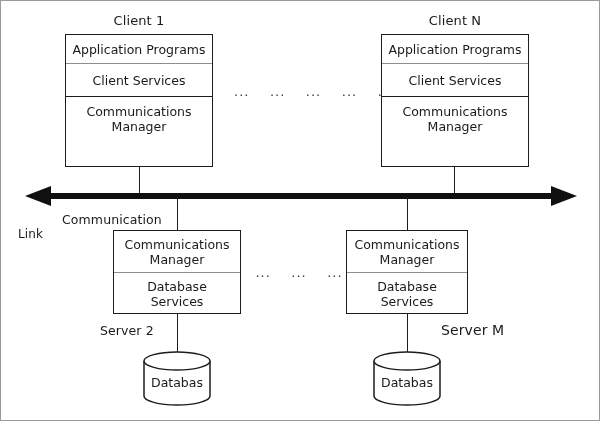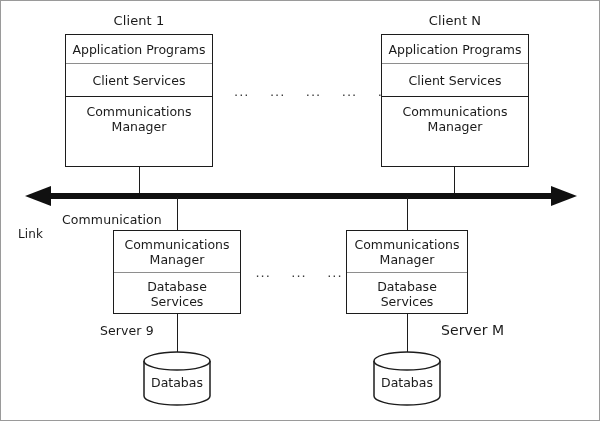--- a/index.html
+++ b/index.html
@@ -149,21 +149,21 @@
     <div class="cell sep-light" style="height:42px;">
       <span style="white-space:pre-line;">Communications
 Manager</span>
     </div>
     <div class="cell noborder" style="height:41px;">
       <span style="white-space:pre-line;">Database
 Services</span>
     </div>
   </div>
 
-  <div class="lbl" style="left:99px; top:322px; font-size:12.5px;">Server 9</div>
+  <div class="lbl" style="left:99px; top:322px; font-size:12.5px;">Server 2</div>
 
   <div class="vline" style="left:176px; top:313px; height:41px;"></div>
 
   <div class="db" style="left:140px; top:350px; width:72px; height:55px;">
     <svg width="72" height="55" viewBox="0 0 72 55" xmlns="http://www.w3.org/2000/svg">
       <path d="M3,10 L3,45" stroke="#1c1c1c" stroke-width="1.5" fill="none"></path>
       <path d="M69,10 L69,45" stroke="#1c1c1c" stroke-width="1.5" fill="none"></path>
       <ellipse cx="36" cy="10" rx="33" ry="9" fill="#ffffff" stroke="#1c1c1c" stroke-width="1.5"></ellipse>
       <path d="M3,45 A33,9 0 0 0 69,45" stroke="#1c1c1c" stroke-width="1.5" fill="none"></path>
     </svg>

